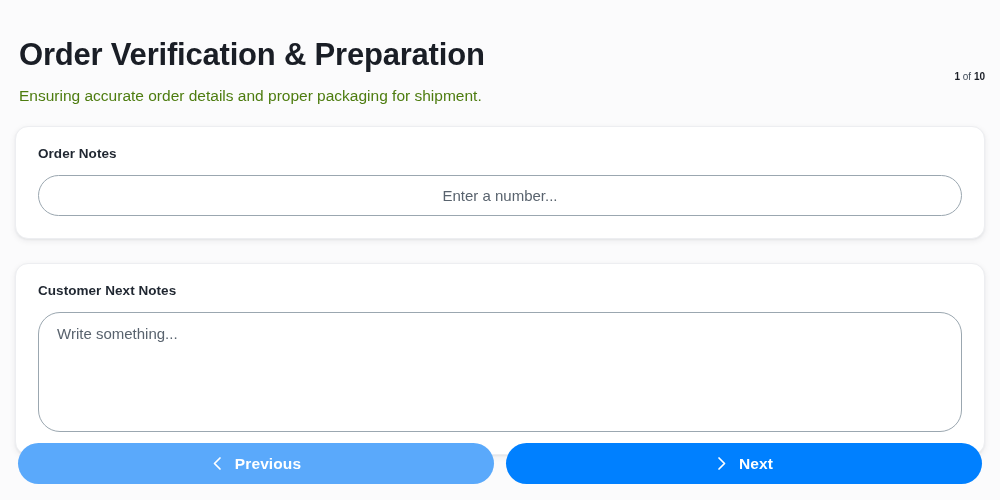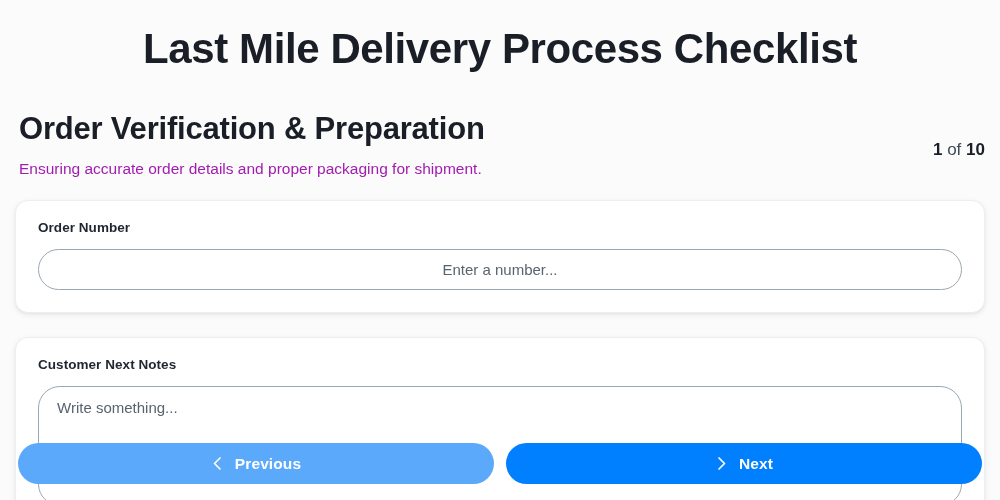--- a/index.html
+++ b/index.html
@@ -46,27 +46,27 @@
     font-size: 31px;
     font-weight: 700;
     color: #1a1e26;
     letter-spacing: -0.2px;
     line-height: 1.22;
     white-space: nowrap;
   }
   .section-desc {
     margin: 12px 0 0 0;
     font-size: 15.5px;
-    color: #a21caf;
+    color: #4d7c0f;
     line-height: 1.3;
   }
 
   .step-counter {
     flex: none;
-    font-size: 17px;
+    font-size: 10px;
     color: #3f4a58;
     padding-top: 11px;
     padding-right: 3px;
     white-space: nowrap;
   }
   .step-counter .num { font-weight: 700; color: #1a1e26; }
   .step-counter .of  { font-weight: 400; color: #3f4a58; }
 
   
   .cards { margin-top: 20px; padding: 0 15px; }
@@ -149,38 +149,37 @@
   }
   .nav-btn.prev { background: #5aa9fb; }
   .nav-btn.next { background: #0080ff; text-align: right; }
   .nav-btn svg { display: block; }
 </style>
 </head>
 <body>
 
 <div id="page">
 
-  <h1 class="page-title">Last Mile Delivery Process Checklist</h1>
 
   <div class="section-head">
     <div class="section-head-left">
       <h2 class="section-title">Order Verification &amp; Preparation</h2>
       <p class="section-desc">Ensuring accurate order details and proper packaging for shipment.</p>
     </div>
     <div class="step-counter">
       <span class="num">1</span>
       <span class="of">of</span>
       <span class="num">10</span>
     </div>
   </div>
 
   <div class="cards">
 
     <div class="card">
-      <label class="field-label">Order Number</label>
+      <label class="field-label">Order Notes</label>
       <input class="text-input" type="text" placeholder="Enter a number..." style="">
     </div>
 
     <div class="card">
       <label class="field-label">Customer Next Notes</label>
       <textarea class="textarea-input" placeholder="Write something..." style=""></textarea>
     </div>
 
   </div>
 

